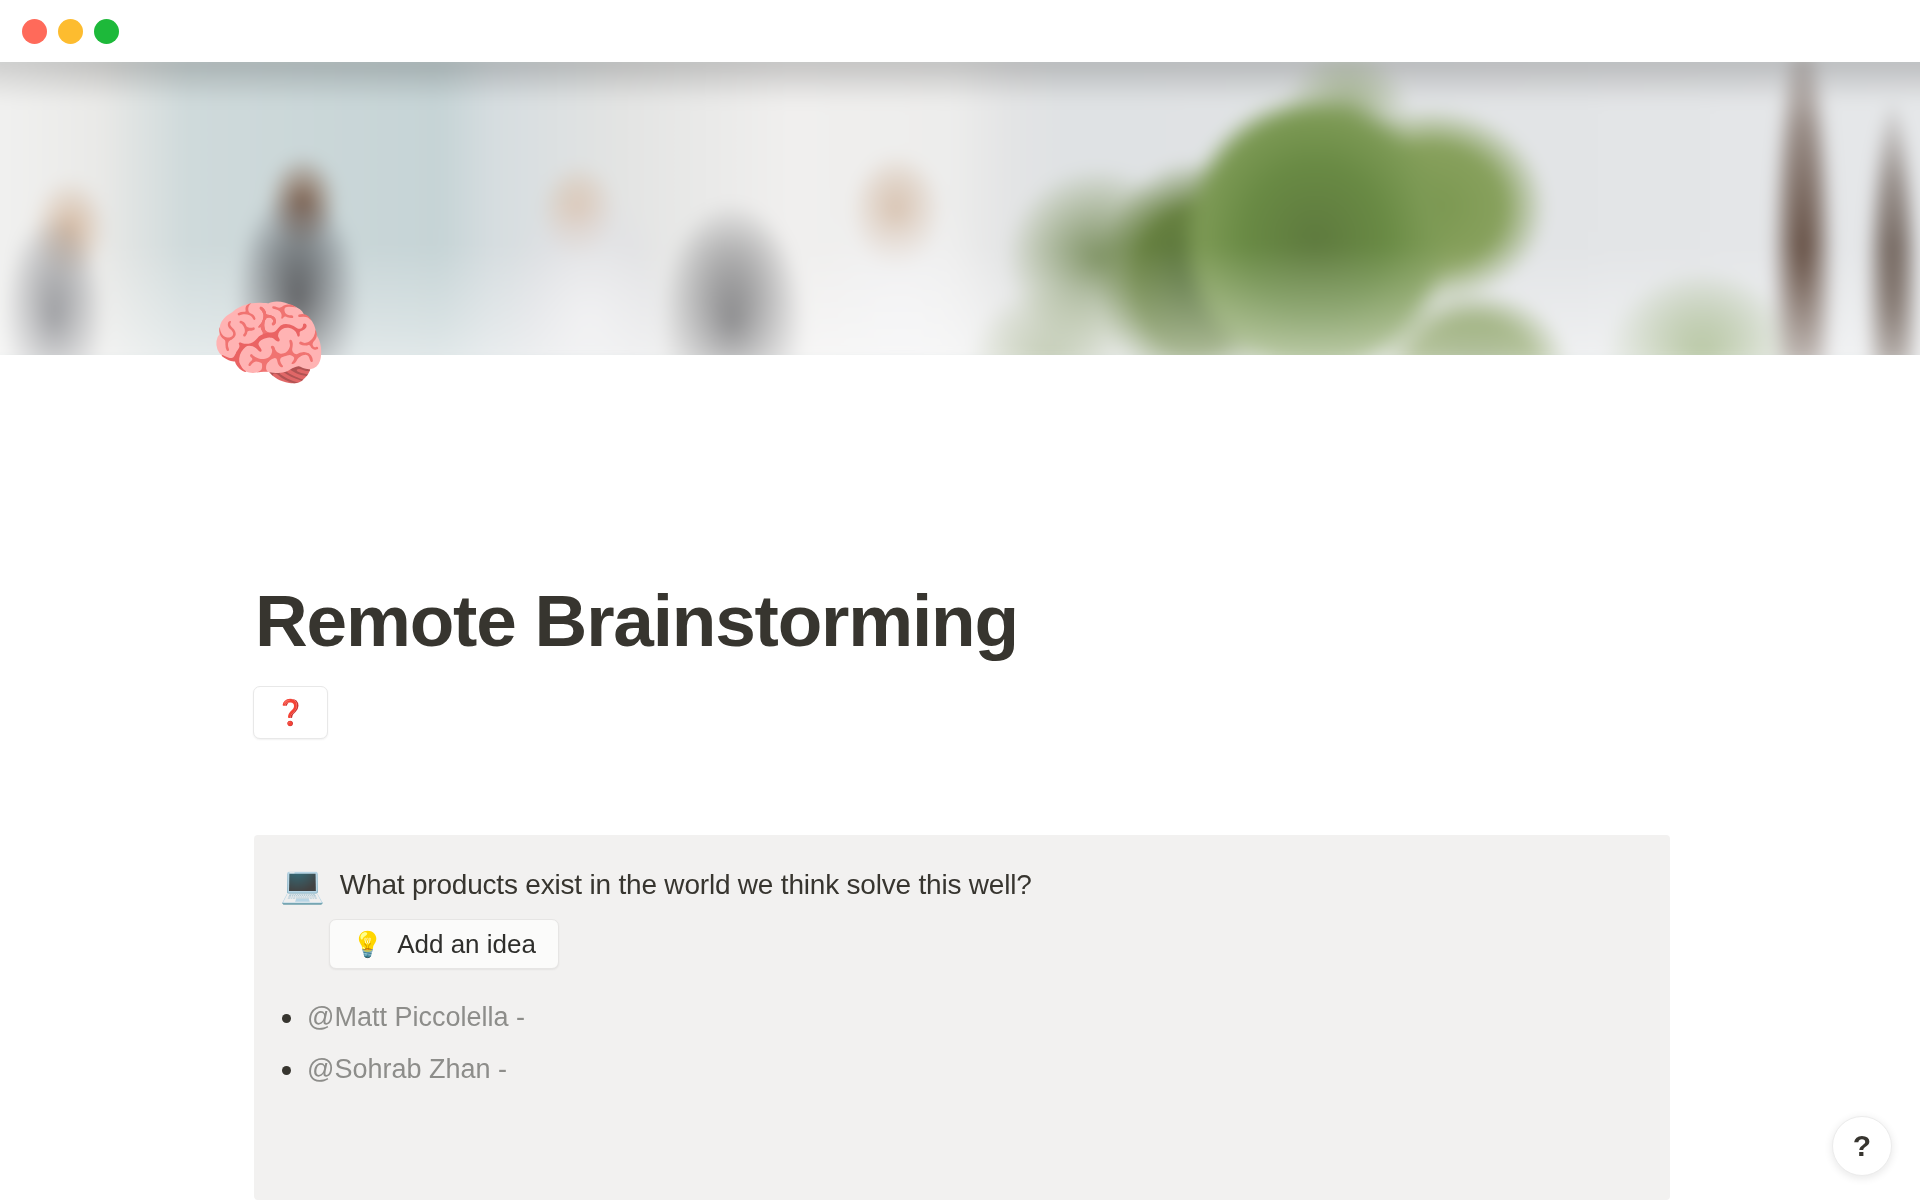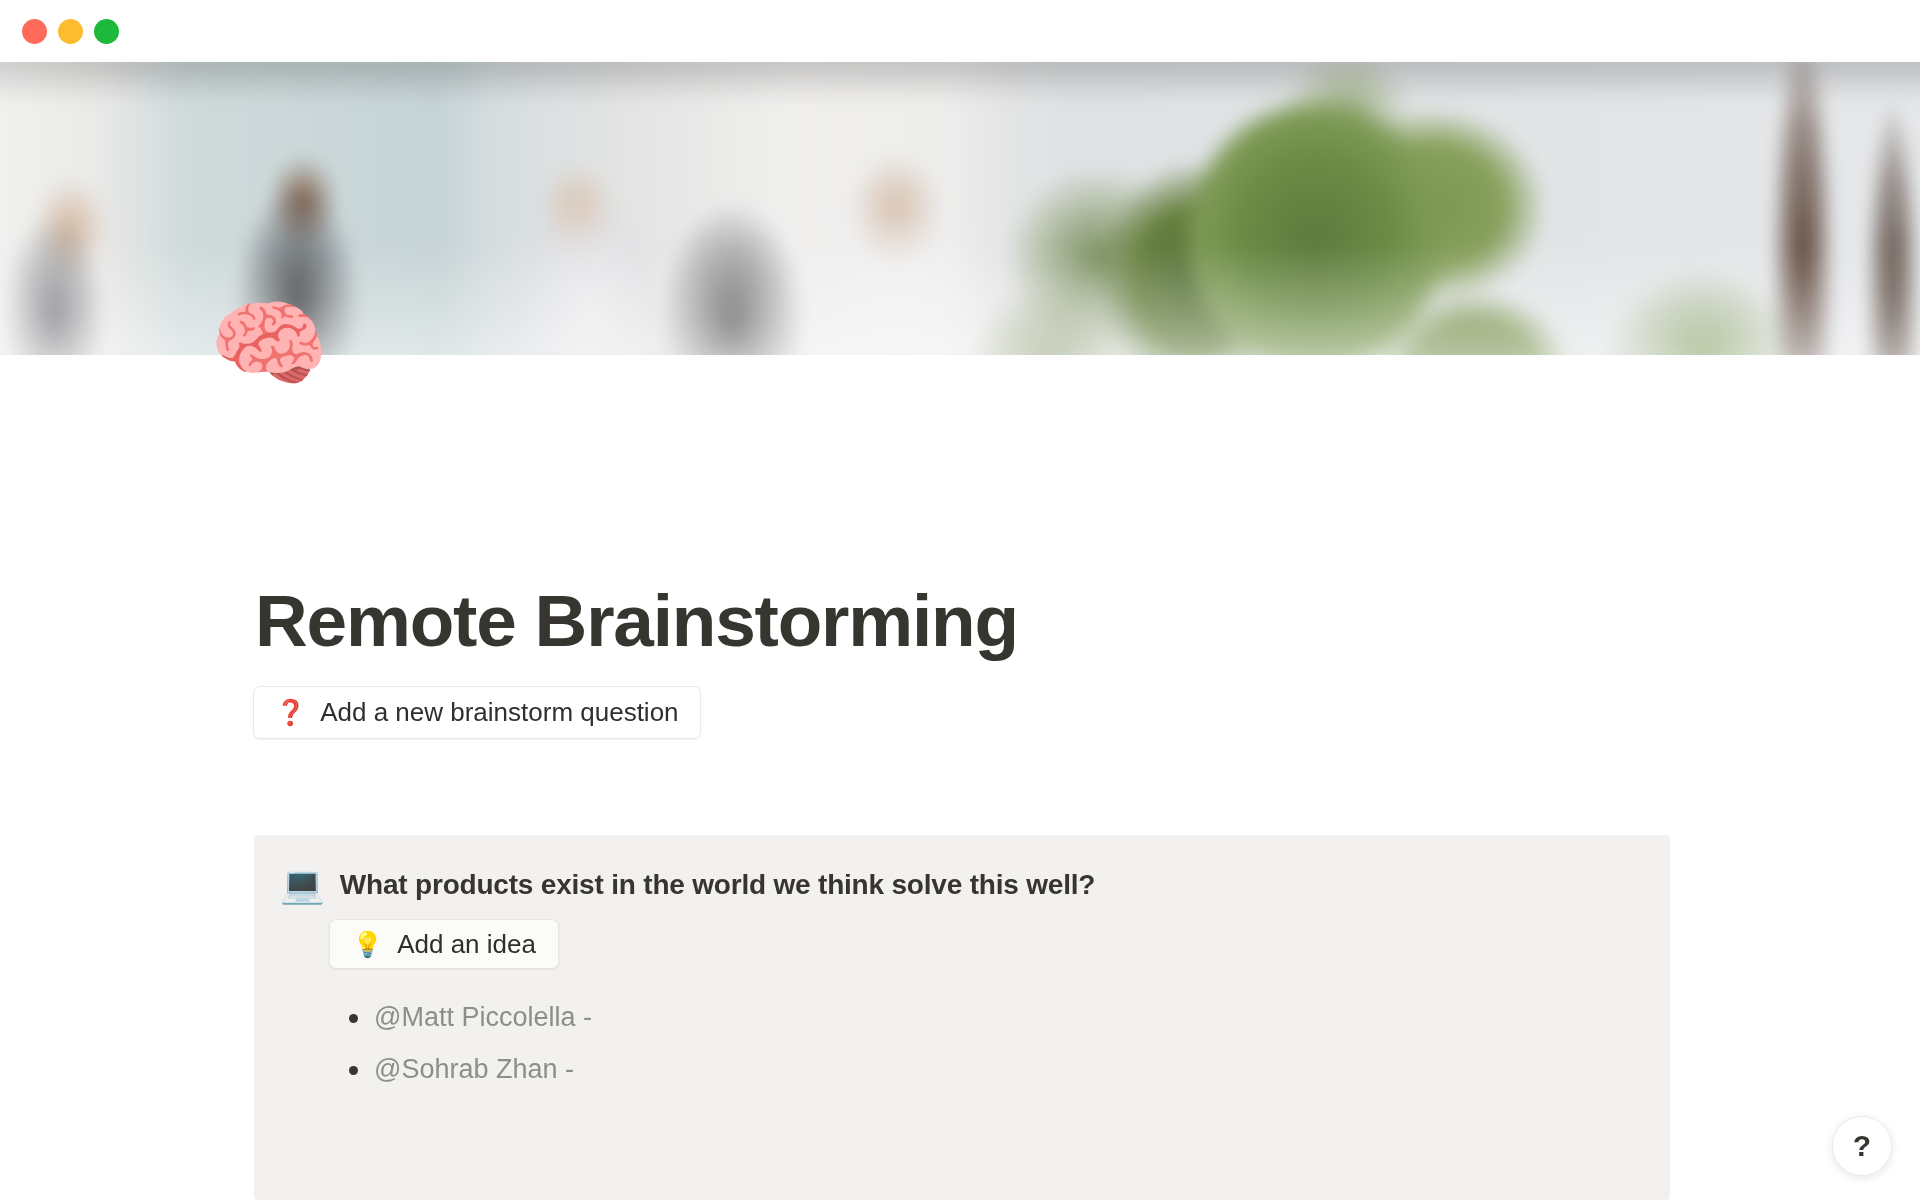--- a/index.html
+++ b/index.html
@@ -162,39 +162,39 @@
 
   .q-head {
     display: flex;
     align-items: center;
     gap: 15px;
     padding-left: 26px;
   }
   .q-emoji { font-size: 36px; line-height: 1; }
   .q-text {
     font-size: 28px;
-    font-weight: 700;
+    font-weight: 400;
     color: #37352f;
     letter-spacing: -.2px;
   }
 
   #add-idea-btn {
     margin: 16px 0 0 75px;
     height: 50px;
     padding: 0 22px;
     font-size: 26px;
     font-weight: 500;
     background: #fbfbfa;
     border-color: #e6e5e4;
   }
   #add-idea-btn .emoji { font-size: 25px; }
 
   .idea-list {
     margin: 22px 0 0 0;
-    padding-left: 120px;
+    padding-left: 53px;
     list-style: none;
   }
   .idea-list li {
     position: relative;
     font-size: 27px;
     color: #8d8d8a;
     height: 52px;
     line-height: 52px;
     white-space: nowrap;
   }
@@ -243,21 +243,20 @@
 </div>
 
 <div class="page-icon">🧠</div>
 
 <div class="content">
 
   <h1 class="page-title">Remote Brainstorming</h1>
 
   <div class="pill-btn" id="add-question-btn">
     <span class="emoji">❓</span>
-    <span>Add a new brainstorm question</span>
   </div>
 
   <div class="question-card">
 
     <div class="q-head">
       <span class="q-emoji">💻</span>
       <span class="q-text">What products exist in the world we think solve this well?</span>
     </div>
 
     <div class="pill-btn" id="add-idea-btn">

